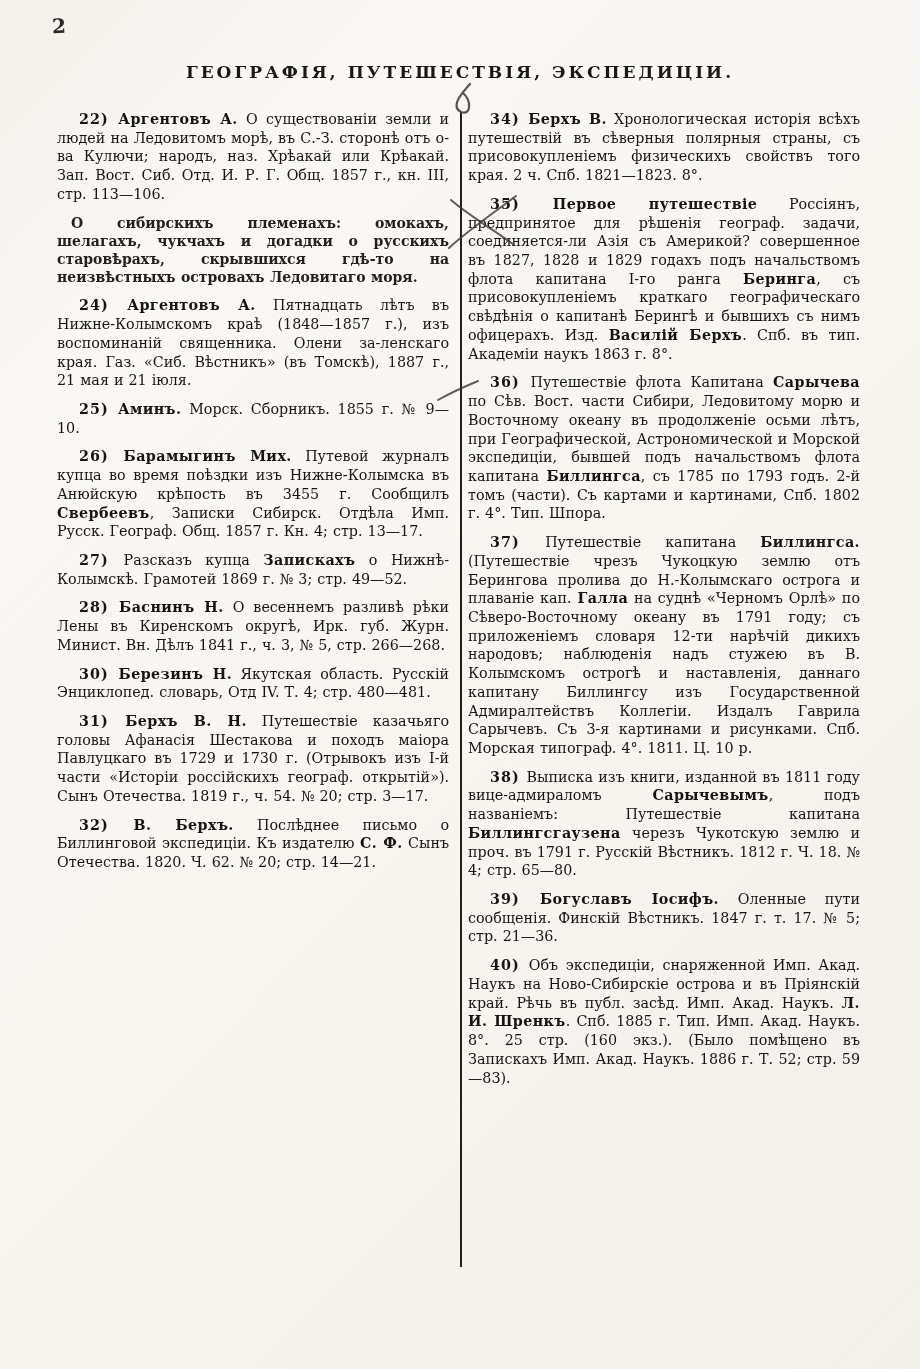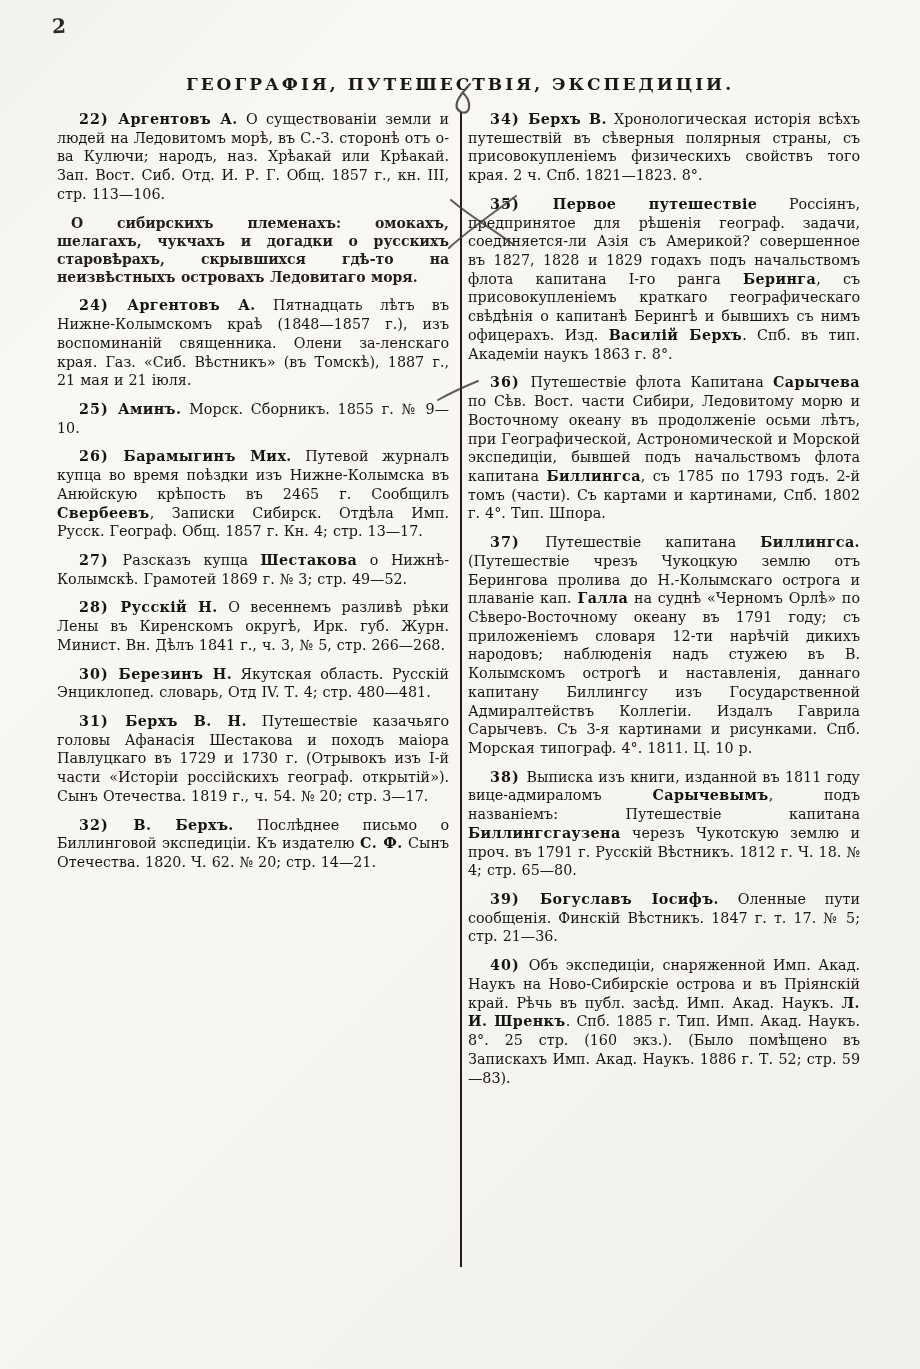--- a/index.html
+++ b/index.html
@@ -9,21 +9,21 @@
     font-family:"DejaVu Serif", serif;
     color:#171513;
     -webkit-font-smoothing:antialiased;
   }
   .page-number{
     position:absolute;left:52px;top:14px;
     font-size:20px;font-weight:bold;color:#2a2824;
     transform:rotate(-2deg);
   }
   .header{
-    position:absolute;top:74px;left:0;width:100%;
+    position:absolute;top:62px;left:0;width:100%;
     text-align:center;font-weight:bold;font-size:17px;letter-spacing:3px;
     color:#1b1916;
   }
   .divider{
     position:absolute;left:460px;top:112px;width:1.6px;height:1155px;
     background:#23201c;
   }
   .col{
     position:absolute;top:110px;width:392px;
     font-size:14.3px;line-height:1.31;text-align:justify;
@@ -50,23 +50,23 @@
 
 <div class="header">ГЕОГРАФІЯ, ПУТЕШЕСТВІЯ, ЭКСПЕДИЦІИ.</div>
 
 <div class="divider"></div>
 
 <div class="col col-left">
     <div class="entry"><span class="num">22) </span><span class="b">Аргентовъ А.</span><span> О существованіи земли и людей на Ледовитомъ морѣ, въ С.-З. сторонѣ отъ о-ва Кулючи; народъ, наз. Хрѣакай или Крѣакай. Зап. Вост. Сиб. Отд. И. Р. Г. Общ. 1857 г., кн. III, стр. 113—106.</span></div>
     <div class="note"><span>О сибирскихъ племенахъ: омокахъ, шелагахъ, чукчахъ и догадки о русскихъ старовѣрахъ, скрывшихся гдѣ-то на неизвѣстныхъ островахъ Ледовитаго моря.</span></div>
     <div class="entry"><span class="num">24) </span><span class="b">Аргентовъ А.</span><span> Пятнадцать лѣтъ въ Нижне-Колымскомъ краѣ (1848—1857 г.), изъ воспоминаній священника. Олени за-ленскаго края. Газ. «Сиб. Вѣстникъ» (въ Томскѣ), 1887 г., 21 мая и 21 іюля.</span></div>
     <div class="entry"><span class="num">25) </span><span class="b">Аминъ.</span><span> Морск. Сборникъ. 1855 г. № 9—10.</span></div>
-    <div class="entry"><span class="num">26) </span><span class="b">Барамыгинъ Мих.</span><span> Путевой журналъ купца во время поѣздки изъ Нижне-Колымска въ Анюйскую крѣпость въ 2465 г. Сообщилъ </span><span class="b">Свербеевъ</span><span>, Записки Сибирск. Отдѣла Имп. Русск. Географ. Общ. 1857 г. Кн. 4; стр. 13—17.</span></div>
-    <div class="entry"><span class="num">27) </span><span>Разсказъ купца </span><span class="b">Шестакова</span><span> о Нижнѣ-Колымскѣ. Грамотей 1869 г. № 3; стр. 49—52.</span></div>
-    <div class="entry"><span class="num">28) </span><span class="b">Русскій Н.</span><span> О весеннемъ разливѣ рѣки Лены въ Киренскомъ округѣ, Ирк. губ. Журн. Минист. Вн. Дѣлъ 1841 г., ч. 3, № 5, стр. 266—268.</span></div>
+    <div class="entry"><span class="num">26) </span><span class="b">Барамыгинъ Мих.</span><span> Путевой журналъ купца во время поѣздки изъ Нижне-Колымска въ Анюйскую крѣпость въ 3455 г. Сообщилъ </span><span class="b">Свербеевъ</span><span>, Записки Сибирск. Отдѣла Имп. Русск. Географ. Общ. 1857 г. Кн. 4; стр. 13—17.</span></div>
+    <div class="entry"><span class="num">27) </span><span>Разсказъ купца </span><span class="b">Запискахъ</span><span> о Нижнѣ-Колымскѣ. Грамотей 1869 г. № 3; стр. 49—52.</span></div>
+    <div class="entry"><span class="num">28) </span><span class="b">Баснинъ Н.</span><span> О весеннемъ разливѣ рѣки Лены въ Киренскомъ округѣ, Ирк. губ. Журн. Минист. Вн. Дѣлъ 1841 г., ч. 3, № 5, стр. 266—268.</span></div>
     <div class="entry"><span class="num">30) </span><span class="b">Березинъ Н.</span><span> Якутская область. Русскій Энциклопед. словарь, Отд IV. Т. 4; стр. 480—481.</span></div>
     <div class="entry"><span class="num">31) </span><span class="b">Берхъ В. Н.</span><span> Путешествіе казачьяго головы Афанасія Шестакова и походъ маіора Павлуцкаго въ 1729 и 1730 г. (Отрывокъ изъ I-й части «Исторіи россійскихъ географ. открытій»). Сынъ Отечества. 1819 г., ч. 54. № 20; стр. 3—17.</span></div>
     <div class="entry"><span class="num">32) </span><span class="b">В. Берхъ.</span><span> Послѣднее письмо о Биллинговой экспедиціи. Къ издателю </span><span class="b">С. Ф.</span><span> Сынъ Отечества. 1820. Ч. 62. № 20; стр. 14—21.</span></div>
   </div>
 
 <div class="col col-right">
     <div class="entry"><span class="num">34) </span><span class="b">Берхъ В.</span><span> Хронологическая исторія всѣхъ путешествій въ сѣверныя полярныя страны, съ присовокупленіемъ физическихъ свойствъ того края. 2 ч. Спб. 1821—1823. 8°.</span></div>
     <div class="entry"><span class="num">35) </span><span class="b">Первое путешествіе</span><span> Россіянъ, предпринятое для рѣшенія географ. задачи, соединяется-ли Азія съ Америкой? совершенное въ 1827, 1828 и 1829 годахъ подъ начальствомъ флота капитана I-го ранга </span><span class="b">Беринга</span><span>, съ присовокупленіемъ краткаго географическаго свѣдѣнія о капитанѣ Берингѣ и бывшихъ съ нимъ офицерахъ. Изд. </span><span class="b">Василій Берхъ</span><span>. Спб. въ тип. Академіи наукъ 1863 г. 8°.</span></div>
     <div class="entry"><span class="num">36) </span><span>Путешествіе флота Капитана </span><span class="b">Сарычева</span><span> по Сѣв. Вост. части Сибири, Ледовитому морю и Восточному океану въ продолженіе осьми лѣтъ, при Географической, Астрономической и Морской экспедиціи, бывшей подъ начальствомъ флота капитана </span><span class="b">Биллингса</span><span>, съ 1785 по 1793 годъ. 2-й томъ (части). Съ картами и картинами, Спб. 1802 г. 4°. Тип. Шпора.</span></div>
     <div class="entry"><span class="num">37) </span><span>Путешествіе капитана </span><span class="b">Биллингса.</span><span> (Путешествіе чрезъ Чукоцкую землю отъ Берингова пролива до Н.-Колымскаго острога и плаваніе кап. </span><span class="b">Галла</span><span> на суднѣ «Черномъ Орлѣ» по Сѣверо-Восточному океану въ 1791 году; съ приложеніемъ словаря 12-ти нарѣчій дикихъ народовъ; наблюденія надъ стужею въ В. Колымскомъ острогѣ и наставленія, даннаго капитану Биллингсу изъ Государственной Адмиралтействъ Коллегіи. Издалъ Гаврила Сарычевъ. Съ 3-я картинами и рисунками. Спб. Морская типограф. 4°. 1811. Ц. 10 р.</span></div>

